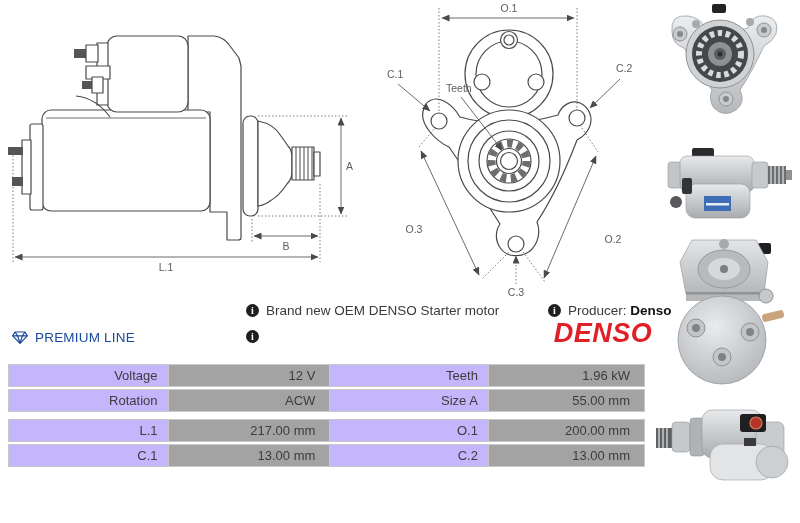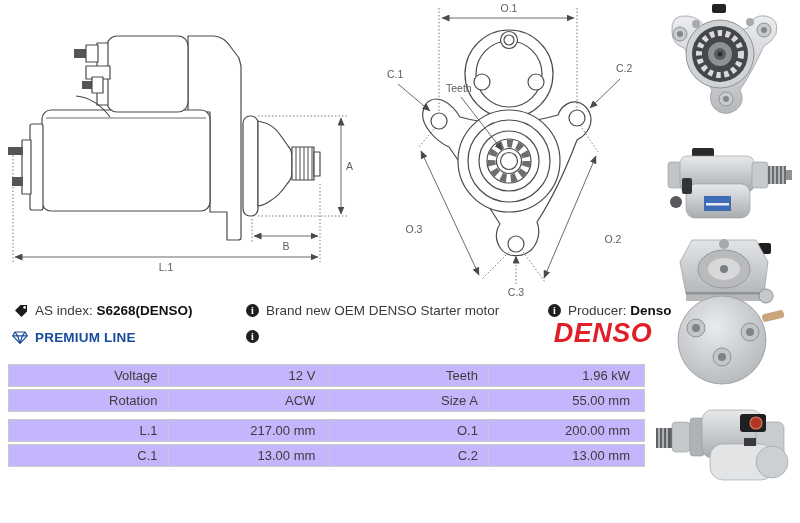--- a/index.html
+++ b/index.html
@@ -15,36 +15,36 @@
 
   
   .photos{position:absolute;left:652px;top:2px;width:146px;display:flex;flex-direction:column;align-items:center;}
   .photo{width:146px;}
   .photo + .photo{margin-top:6px;}
   .photo:last-child{margin-top:8px;}
 
   
   .info-item{position:absolute;display:flex;align-items:center;gap:7px;font-size:13.5px;color:#3a3a3a;white-space:nowrap;}
   .info-item b{color:#111;}
-  .premium{font-weight:700;letter-spacing:.2px;}
+  .premium{font-weight:400;letter-spacing:.2px;}
   .info-icon{display:inline-flex;width:13px;height:13px;border-radius:50%;background:#1f1f1f;color:#fff;
              font-size:10px;font-weight:700;align-items:center;justify-content:center;flex:0 0 auto;
              font-family:"Liberation Serif", serif;line-height:1;}
   .denso-logo{position:absolute;left:548px;top:318px;width:110px;text-align:center;
               font-size:27px;font-weight:800;font-style:italic;letter-spacing:.5px;}
 
   
   .spec{position:absolute;left:8px;top:362px;width:637px;}
   table.spec-table{width:100%;border-collapse:separate;border-spacing:0 2px;table-layout:fixed;}
   table.t2{margin-top:3px;}
   .spec-table td{border:1px solid #c9c9c9;font-size:13px;line-height:15px;color:#3c3c3c;
                  text-align:right;vertical-align:top;padding:3px 10px 3px 4px;}
   .spec-table td + td{border-left:none;}
   .spec-table td.lab{background:#c4b5fd;}
-  .spec-table td.val{background:#c4b5fd;padding-right:14px;}
+  .spec-table td.val{background:#a3a3a3;padding-right:14px;}
 </style>
 </head>
 <body>
 
 <div class="page">
 
   <svg class="drawing d-side" width="352" height="276" viewBox="8 8 352 276">
     <defs>
       <marker id="m1e" markerWidth="9" markerHeight="7" refX="7.5" refY="3.5" orient="auto" markerUnits="userSpaceOnUse">
         <path d="M0,0 L8,3.5 L0,7 Z" fill="#4a4a4a"></path>
@@ -258,27 +258,20 @@
         <rect x="104" y="24" width="28" height="40" rx="6" fill="#c9ccce" stroke="#95989b" stroke-width="0.6"></rect>
         <rect x="58" y="46" width="64" height="36" rx="13" fill="#e2e4e6" stroke="#9b9ea1" stroke-width="0.6"></rect>
         <circle cx="120" cy="64" r="16" fill="#cdd0d2" stroke="#95989b" stroke-width="0.6"></circle>
         <rect x="88" y="16" width="26" height="18" rx="3" fill="#1f1f21"></rect>
         <circle cx="104" cy="25" r="6" fill="#b23527" stroke="#d87a5f" stroke-width="1.2"></circle>
         <rect x="92" y="40" width="12" height="8" fill="#3a3a3c"></rect>
       </svg>
     </div>
   </div>
 
-  <div class="info-item" style="left:14px;top:303px;">
-    <svg width="14" height="14" viewBox="0 0 14 14">
-      <path d="M1,6.5 L6.5,1 L13,1 L13,7.5 L7.5,13 Z" fill="#1a1a1a"></path>
-      <circle cx="10.6" cy="3.4" r="1.3" fill="#fff"></circle>
-    </svg>
-    <span><span>AS index:</span>&nbsp;<b>S6268(DENSO)</b></span>
-  </div>
 
   <div class="info-item premium" style="left:12px;top:330px;color:#1a4a9c;">
     <svg width="16" height="13" viewBox="0 0 16 13">
       <g fill="none" stroke="#1a4a9c" stroke-width="1.2" stroke-linejoin="round">
         <path d="M3,1 L13,1 L15.3,4.8 L8,12.3 L0.7,4.8 Z"></path>
         <path d="M0.7,4.8 L15.3,4.8 M3,1 L5.6,4.8 L8,12.3 M13,1 L10.4,4.8 L8,12.3"></path>
       </g>
     </svg>
     <span>PREMIUM LINE</span>
   </div>

